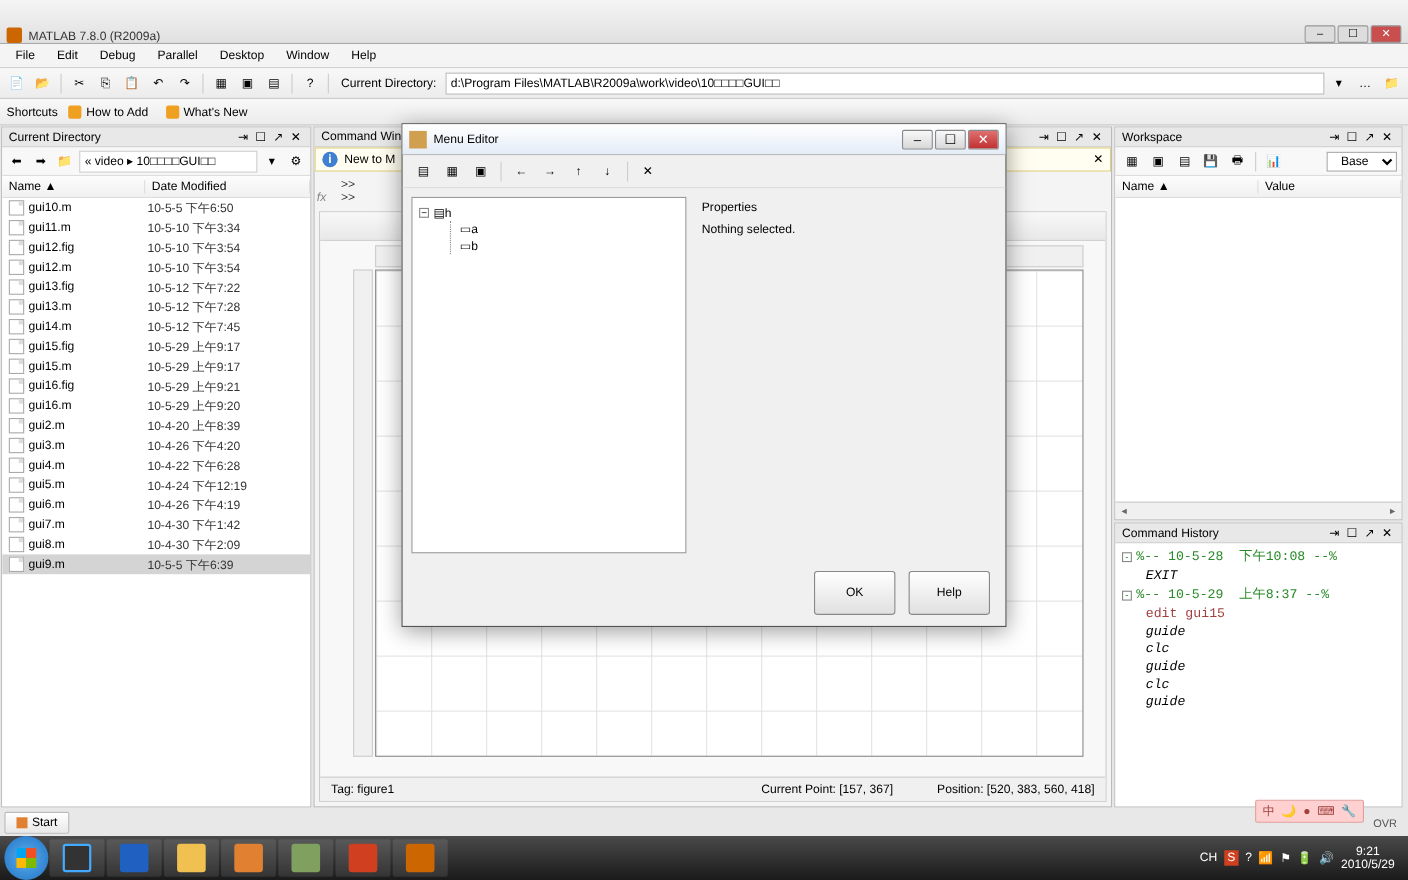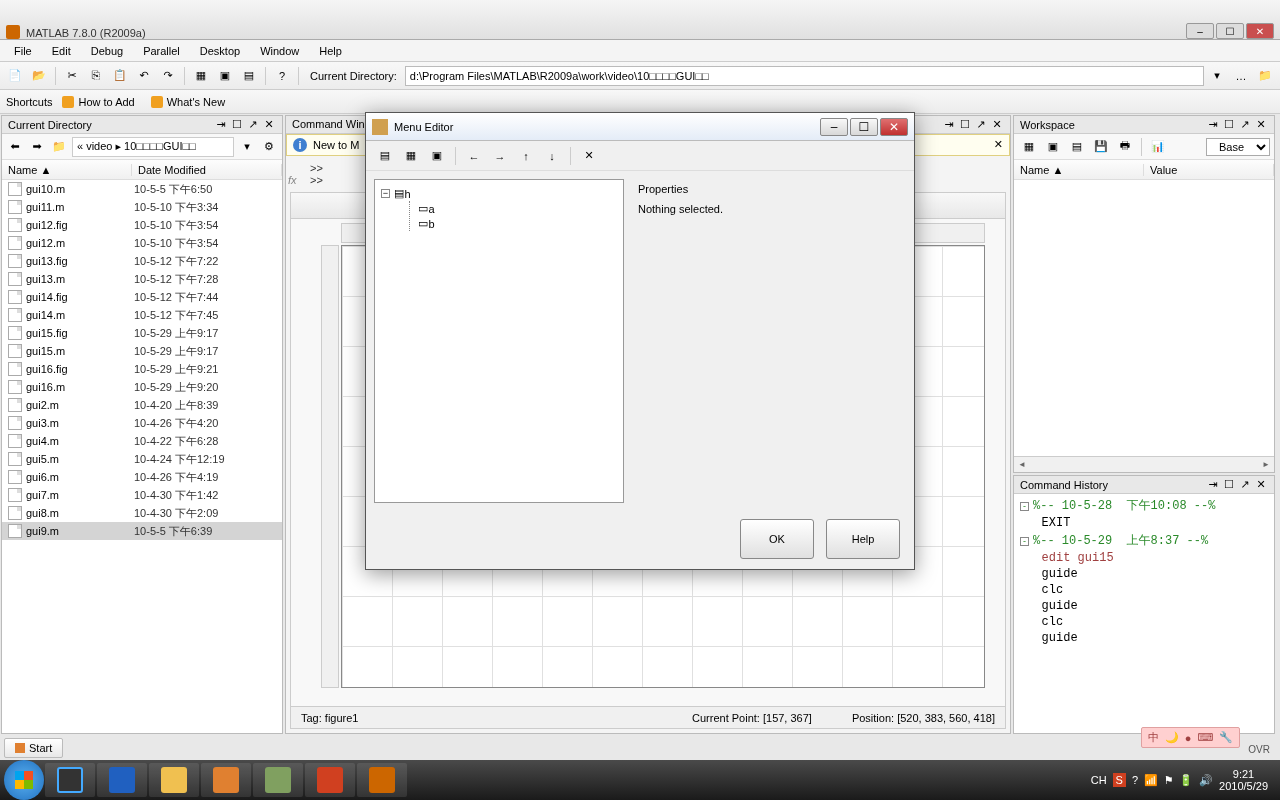--- a/index.html
+++ b/index.html
@@ -48,21 +48,21 @@
 .prompts { padding:2px; color:#333;}
 .prompt-line { display:flex; align-items:center; gap:4px;}
 .fx { font-style:italic; color:#888; width:18px;}
 .ws-tools { height:26px; display:flex; align-items:center; padding:0 4px; gap:2px; background:#f8f8f8; border-bottom:1px solid #ddd;}
 .wsbox { flex:1; background:#fff; }
 .wshead { display:flex; background:linear-gradient(#fdfdfd,#f0f0f0); height:20px; align-items:center; border-bottom:1px solid #ddd;}
 .wshead .col { padding:0 6px; border-right:1px solid #ddd; flex:1;}
 .hist { flex:1; background:#fff; overflow:auto; padding:2px;}
 .hist-line { font-family:'Courier New',monospace; font-size:12px; padding:1px 4px; white-space:pre;}
 .hist-green { color:#2a8a2a;}
-.hist-blk { color:#000;}
+.hist-blk { color:#000;font-style:italic;}
 .hist-red { color:#a04040;}
 .tree-toggle { display:inline-block; width:9px;height:9px;border:1px solid #888;text-align:center;line-height:7px;font-size:9px;margin-right:4px;}
 .startbtn { height:20px; position:absolute; bottom:42px; left:4px; background:linear-gradient(#fff,#e8e8e8); border:1px solid #bbb; padding:0 10px; display:flex; align-items:center; gap:4px; border-radius:2px;}
 .startbtn .sicon { width:10px;height:10px;background:#e08030;}
 .taskbar { position:absolute; bottom:0; left:0; right:0; height:40px; background:linear-gradient(#4a4a4a,#1a1a1a); display:flex; align-items:center; padding:0 4px;}
 .startorb { width:40px;height:40px;border-radius:50%;background:radial-gradient(#5ab0f0,#2070c0);display:flex;align-items:center;justify-content:center;}
 .startorb::after{content:'';width:18px;height:18px;background:conic-gradient(#f25022 0 90deg,#7fba00 90deg 180deg,#ffb900 180deg 270deg,#00a4ef 270deg);}
 .tbitem { width:50px; height:34px; margin:0 1px; background:rgba(255,255,255,0.1); display:flex; align-items:center; justify-content:center; border-radius:2px;}
 .tbicon { width:26px; height:26px; border-radius:3px;}
 .tray { margin-left:auto; display:flex; align-items:center; gap:6px; color:#fff; padding:0 8px;}
@@ -212,25 +212,20 @@
             <div class="fname">gui13.fig</div>
             <div class="fdate">10-5-12 下午7:22</div>
           </div>
           <div class="frow">
             <div class="ficon"></div>
             <div class="fname">gui13.m</div>
             <div class="fdate">10-5-12 下午7:28</div>
           </div>
           <div class="frow">
             <div class="ficon"></div>
-            <div class="fname">gui14.fig</div>
-            <div class="fdate">10-5-12 下午7:44</div>
-          </div>
-          <div class="frow">
-            <div class="ficon"></div>
             <div class="fname">gui14.m</div>
             <div class="fdate">10-5-12 下午7:45</div>
           </div>
           <div class="frow">
             <div class="ficon"></div>
             <div class="fname">gui15.fig</div>
             <div class="fdate">10-5-29 上午9:17</div>
           </div>
           <div class="frow">
             <div class="ficon"></div>

